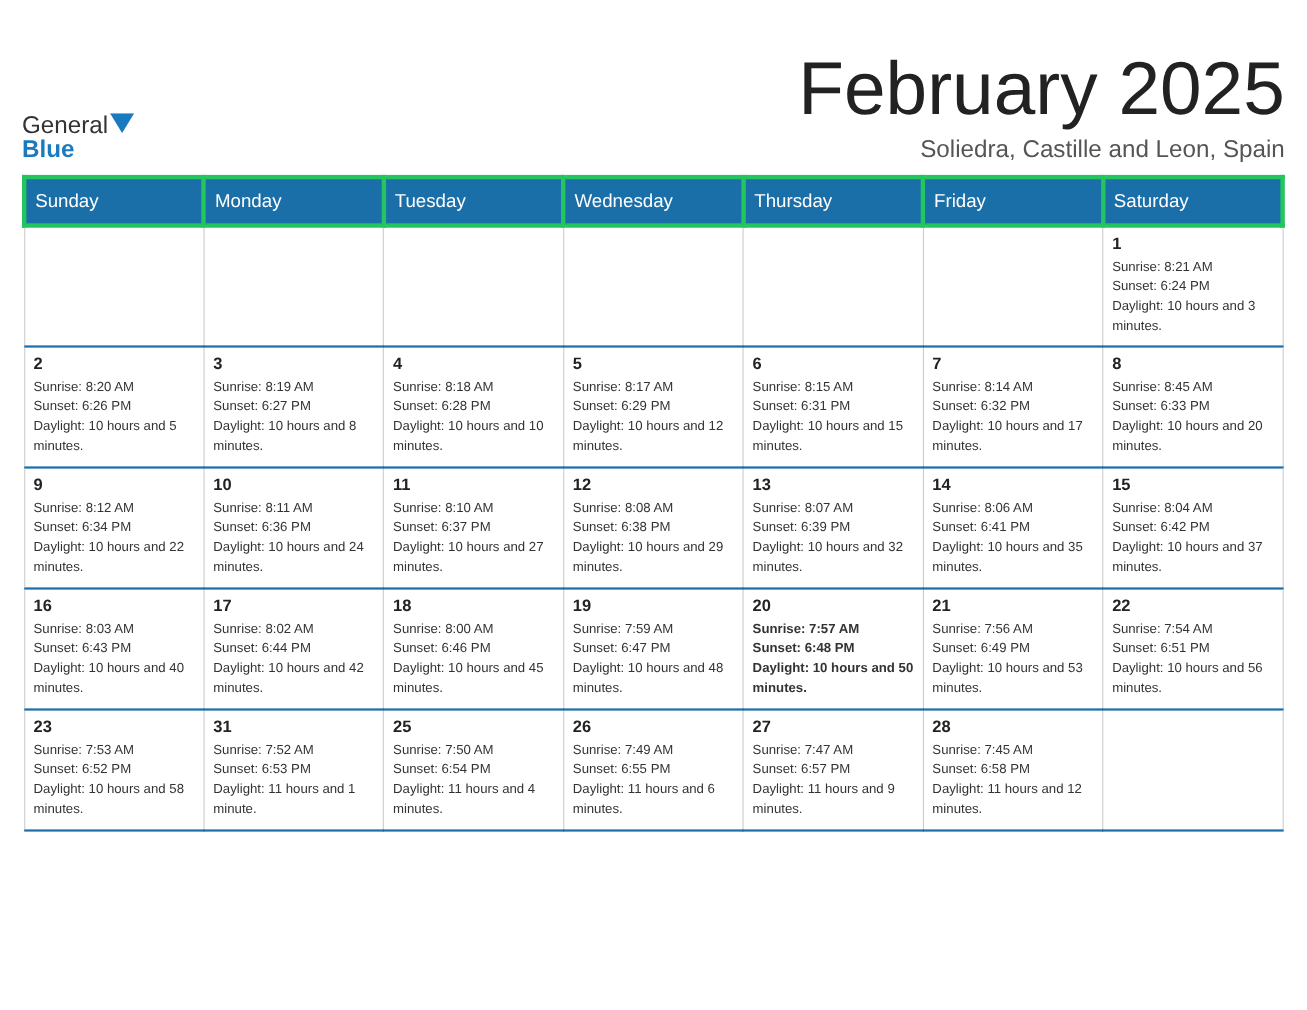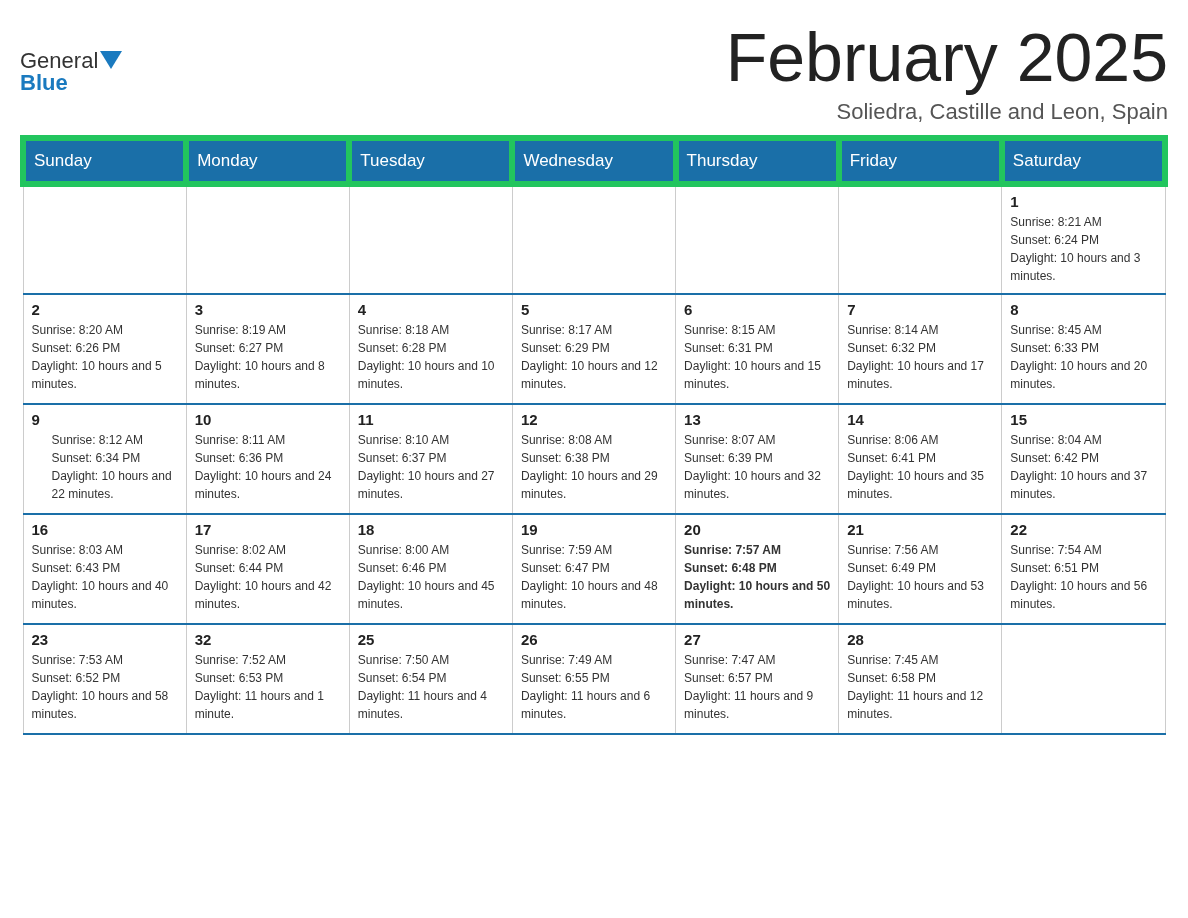--- a/index.html
+++ b/index.html
@@ -6,22 +6,23 @@
     body {
       font-family: Arial, sans-serif;
       background: #fff;
       padding: 20px;
       width: 1188px;
       min-height: 918px;
     }
     .header {
       display: flex;
       justify-content: space-between;
-      align-items: center;
+      align-items: flex-end;
       margin-bottom: 10px;
+      margin-top: 24px;
     }
     .logo {
       display: flex;
       align-items: center;
       gap: 4px;
     }
     .logo-text {
       font-size: 22px;
       color: #333;
       font-weight: normal;
@@ -45,21 +46,21 @@
       border-collapse: collapse;
       margin-top: 10px;
     }
     .calendar th {
       background: #1a6fa8;
       color: #fff;
       padding: 10px 8px;
       font-size: 17px;
       font-weight: normal;
       text-align: left;
-      border: 6px solid #22c55e;
+      border: 4px solid #22c55e;
     }
     .calendar td {
       vertical-align: top;
       padding: 6px 8px;
       border: 1px solid #ccc;
       width: calc(100% / 7);
       min-height: 110px;
       height: 110px;
       font-size: 12.5px;
       color: #333;
@@ -174,21 +175,21 @@
         <td>
           <span class="day-number">8</span>
           <div class="day-info" style="white-space: pre-line;">Sunrise: 8:45 AM
 Sunset: 6:33 PM
 Daylight: 10 hours and 20 minutes.</div>
         </td>
       </tr>
       <tr>
         <td>
           <span class="day-number">9</span>
-          <div class="day-info" style="white-space: pre-line; margin-left: 20px;">Sunrise: 8:12 AM
+          <div class="day-info" style="white-space: pre-line;">Sunrise: 8:12 AM
 Sunset: 6:34 PM
 Daylight: 10 hours and 22 minutes.</div>
         </td>
         <td>
           <span class="day-number">10</span>
           <div class="day-info" style="white-space: pre-line;">Sunrise: 8:11 AM
 Sunset: 6:36 PM
 Daylight: 10 hours and 24 minutes.</div>
         </td>
         <td>
@@ -267,21 +268,21 @@
         </td>
       </tr>
       <tr>
         <td>
           <span class="day-number">23</span>
           <div class="day-info" style="white-space: pre-line;">Sunrise: 7:53 AM
 Sunset: 6:52 PM
 Daylight: 10 hours and 58 minutes.</div>
         </td>
         <td>
-          <span class="day-number">32</span>
+          <span class="day-number">31</span>
           <div class="day-info" style="white-space: pre-line;">Sunrise: 7:52 AM
 Sunset: 6:53 PM
 Daylight: 11 hours and 1 minute.</div>
         </td>
         <td>
           <span class="day-number">25</span>
           <div class="day-info" style="white-space: pre-line;">Sunrise: 7:50 AM
 Sunset: 6:54 PM
 Daylight: 11 hours and 4 minutes.</div>
         </td>

